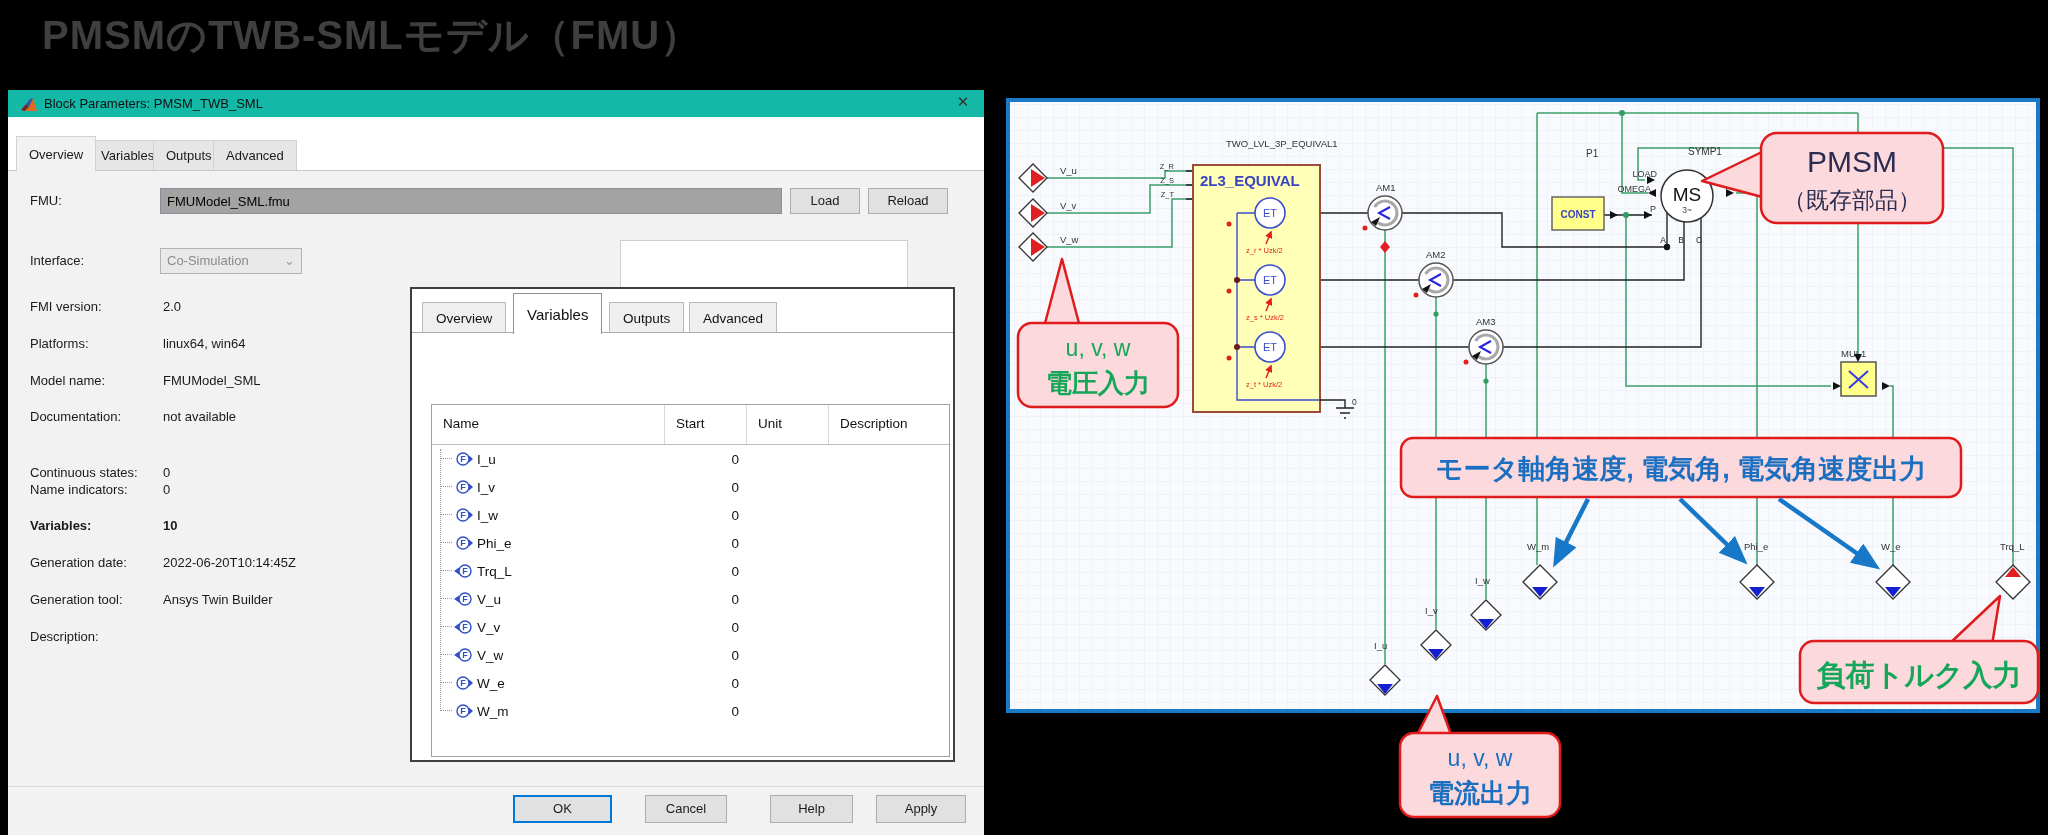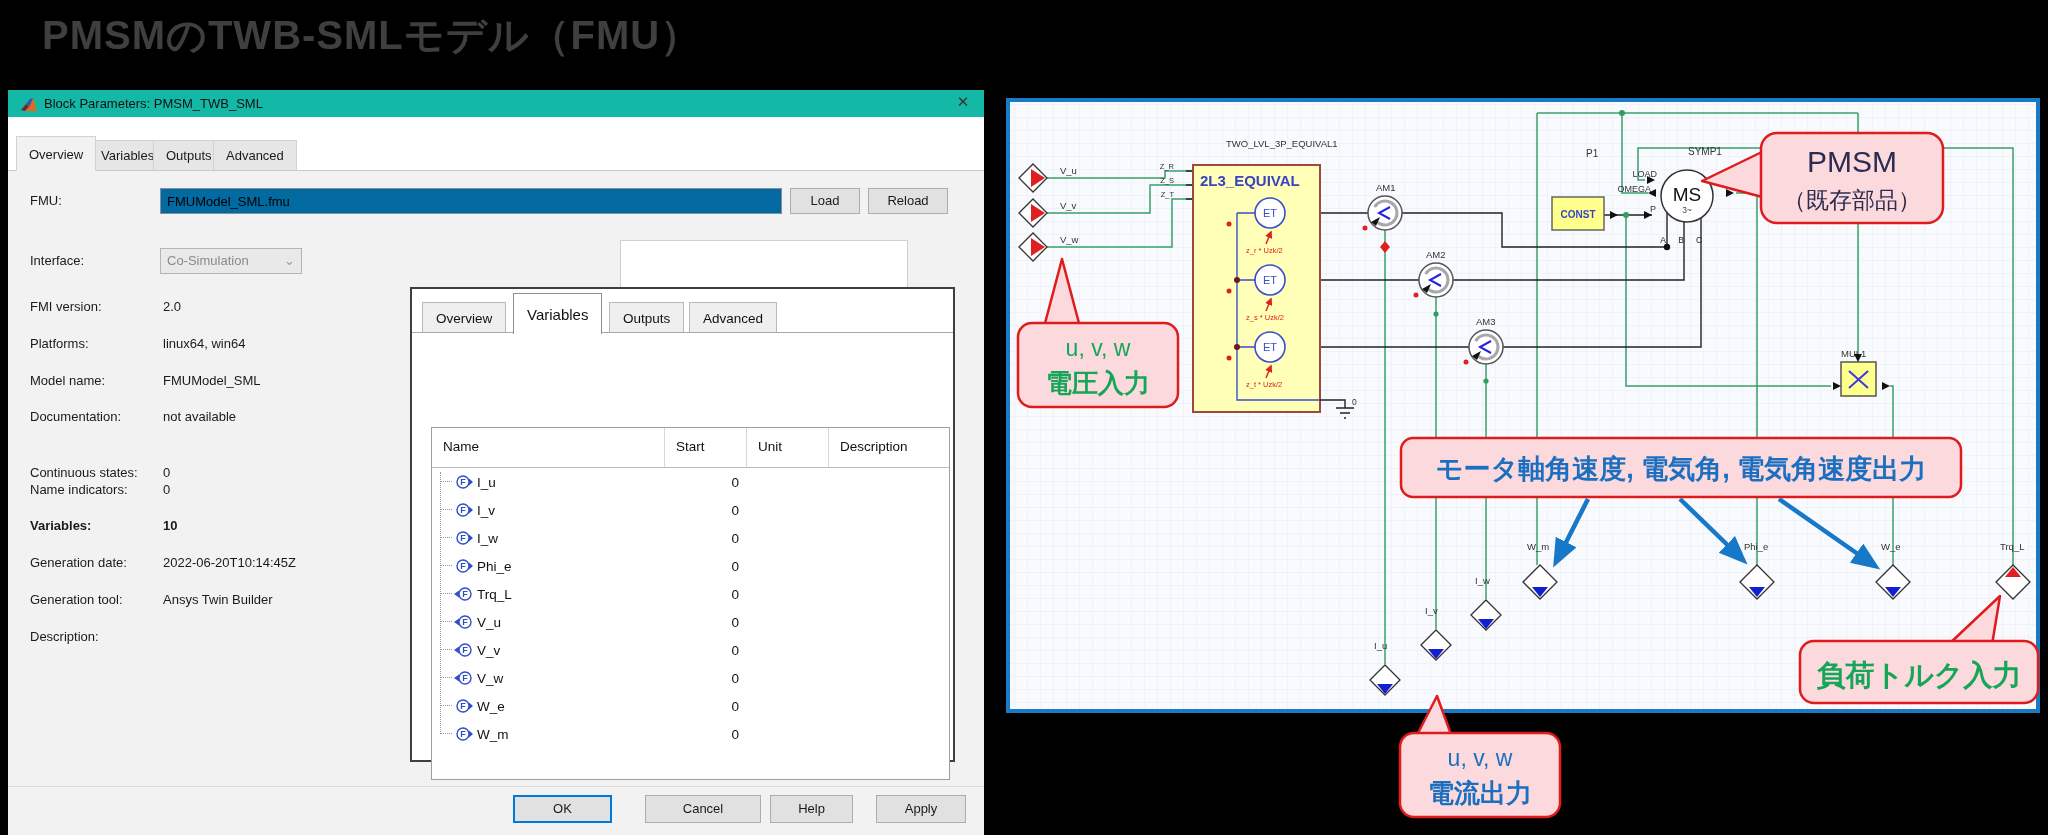--- a/index.html
+++ b/index.html
@@ -13,44 +13,44 @@
   #dlg-title{left:36px;top:6px;font-size:13px;color:#111;}
   #dlg-close{right:10px;top:3px;width:22px;height:21px;text-align:center;font-size:15px;color:#333;cursor:pointer;}
   #dlg-tabstrip{left:0;top:27px;width:976px;height:54px;background:#fff;}
   .dlg-tab{position:absolute;top:50px;height:30px;line-height:30px;padding:0 12px;background:#e6e6e6;
     border:1px solid #d2d2d2;border-bottom:none;box-sizing:border-box;}
   .dlg-tab.sel{top:46px;height:35px;line-height:35px;background:#f2f2f2;z-index:3;}
   #dlg-tabline{left:0;top:80px;width:976px;height:1px;background:#c9c9c9;z-index:2;}
   .fld-label{position:absolute;left:22px;}
   .fld-value{position:absolute;left:155px;}
   #fmu-input{position:absolute;left:152px;top:98px;width:608px;height:24px;border:1px solid #888e99;
-    background:#0369a1;font-size:13px;padding:0 6px;font-family:"Liberation Sans",sans-serif;}
+    background:#a3a3a3;font-size:13px;padding:0 6px;font-family:"Liberation Sans",sans-serif;}
   .btn{position:absolute;background:#e1e1e1;border:1px solid #adadad;text-align:center;
     font-size:13px;box-sizing:border-box;cursor:pointer;}
   #btn-load{left:782px;top:98px;width:70px;height:26px;line-height:24px;}
   #btn-reload{left:860px;top:98px;width:80px;height:26px;line-height:24px;}
   #iface-select{position:absolute;left:152px;top:158px;width:142px;height:26px;background:#e9e9e9;
     border:1px solid #b4b4b4;color:#8a8a8a;line-height:24px;padding:0 6px;box-sizing:border-box;}
   #iface-chevron{position:absolute;right:6px;top:0px;color:#9a9a9a;font-size:13px;}
   .info-row{position:absolute;left:0;width:600px;height:16px;}
   #desc-box{left:612px;top:150px;width:286px;height:58px;background:#fff;border:1px solid #cfcfcf;}
   #dlg-btnline{left:0;top:696px;width:976px;height:1px;background:#dadada;}
   .bot-btn{top:705px;height:28px;line-height:26px;}
   #btn-ok{left:505px;width:99px;border:2px solid #0078d7;line-height:24px;}
-  #btn-cancel{left:637px;width:116px;}
+  #btn-cancel{left:637px;width:82px;}
   #btn-help{left:762px;width:83px;}
   #btn-apply{left:868px;width:90px;}
   
   #vpanel{left:410px;top:287px;width:545px;height:475px;background:#fff;border:2px solid #3f3f3f;
     z-index:5;box-sizing:border-box;font-size:13.5px;color:#111;}
   .vtab{position:absolute;top:13px;height:31px;line-height:31px;padding:0 13px;background:#efefef;
     border:1px solid #b9b9b9;border-bottom:none;box-sizing:border-box;}
   .vtab.sel{top:4px;height:41px;line-height:41px;background:#fff;font-size:15px;z-index:3;border-color:#8f8f8f;}
   #vtabline{left:0;top:43px;width:541px;height:1px;background:#a8a8a8;z-index:2;}
-  #vtable{left:19px;top:115px;width:519px;height:353px;border:1px solid #9f9f9f;box-sizing:border-box;background:#fff;margin-top:23px;}
+  #vtable{left:19px;top:115px;width:519px;height:353px;border:1px solid #9f9f9f;box-sizing:border-box;background:#fff;}
   #vhead{position:absolute;left:0;top:0;width:100%;height:40px;display:flex;border-bottom:1px solid #bcbcbc;box-sizing:border-box;}
   .hcell{box-sizing:border-box;border-right:1px solid #d8d8d8;padding:11px 0 0 11px;font-size:13.5px;}
   .hcell:last-child{border-right:none;}
   .c-name{width:233px;} .c-start{width:82px;} .c-unit{width:82px;} .c-desc{flex:1;}
   #vrows{position:absolute;left:0;top:40px;width:100%;}
   .vrow{display:flex;height:28px;align-items:center;}
   .vrow .c-name{display:flex;align-items:center;position:relative;padding-left:0;}
   .tree-h{width:12px;height:1px;margin-left:8px;border-top:1px dotted #9a9a9a;}
   .row-icon{margin:0 4px 0 2px;flex:0 0 auto;}
   .row-label{font-size:13.5px;}

